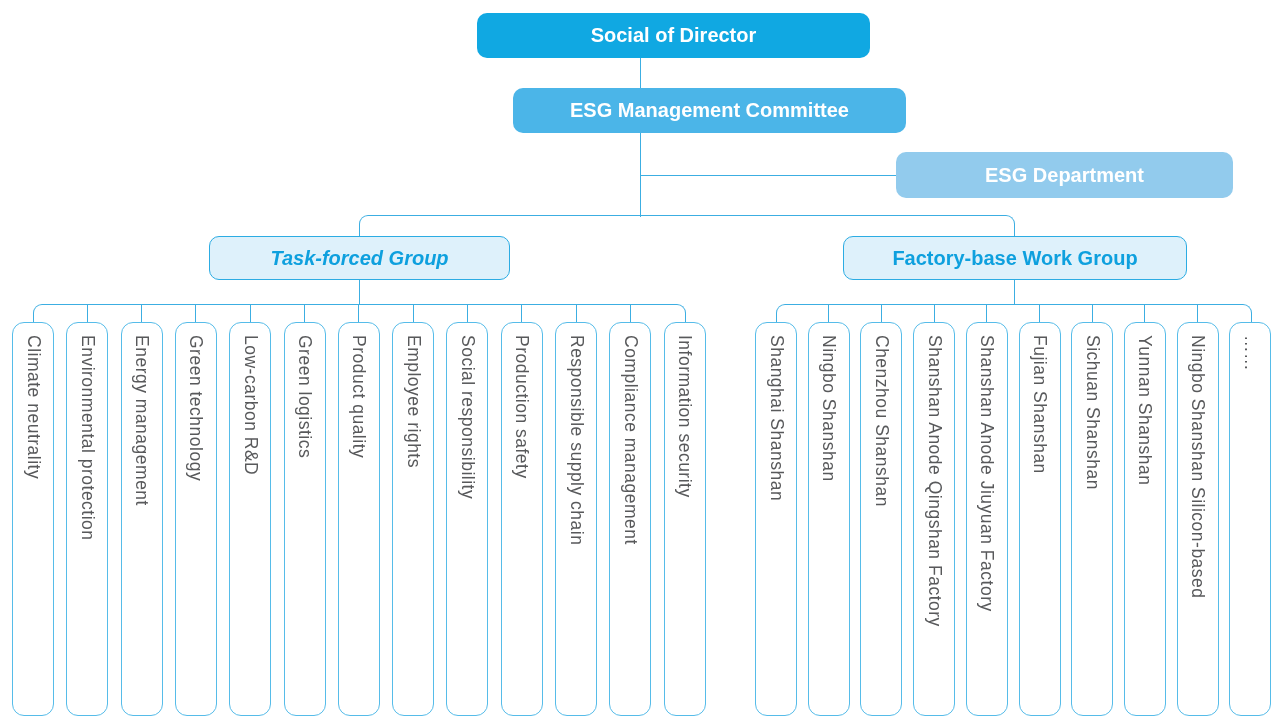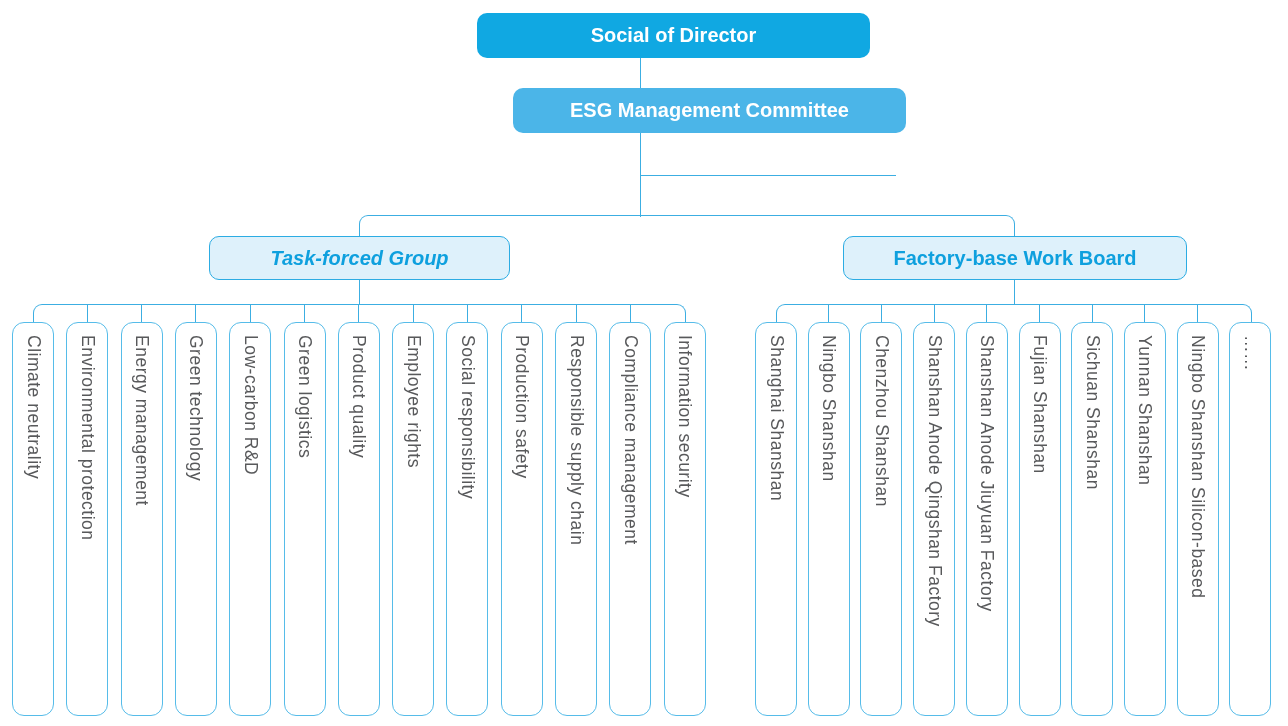--- a/index.html
+++ b/index.html
@@ -70,23 +70,24 @@
   <div class="vline" style="left:640px; top:133px; height:83.5px;"></div>
   <div class="hline" style="left:641px; top:174.5px; width:255px;"></div>
   <div class="bus" style="left:359px; top:215px; width:656px; height:21px;"></div>
   <div class="vline" style="left:359px; top:280px; height:24px;"></div>
   <div class="vline" style="left:1014px; top:280px; height:24px;"></div>
   <div class="bus" style="left:33px; top:304px; width:653px; height:18px;"></div>
   <div class="bus" style="left:776px; top:304px; width:476px; height:18px;"></div>
 
   <div class="node n-root" style="left:477px; top:13px; width:393px; height:45px;">Social of Director</div>
   <div class="node n-committee" style="left:477px; top:88px; width:393px; height:45px;margin-left:36px;">ESG Management Committee</div>
+  <div class="node n-dept" style="left:896px; top:152px; width:337px; height:46px;">ESG Department</div>
 
   <div class="node n-group" style="left:209px; top:236px; width:301px; height:44px;font-style:italic;">Task-forced Group</div>
-  <div class="node n-group" style="left:843px; top:236px; width:344px; height:44px;">Factory-base Work Board</div>
+  <div class="node n-group" style="left:843px; top:236px; width:344px; height:44px;">Factory-base Work Group</div>
 
   <div id="leaves">
       <div class="leaf" style="left: 12px;">
         <span>Climate neutrality</span>
       </div>
       <div class="vline" style="left: 86.8px; top: 304px; height: 18px;"></div>
       <div class="leaf" style="left: 66.3px;">
         <span>Environmental protection</span>
       </div>
       <div class="vline" style="left: 141.1px; top: 304px; height: 18px;"></div>

